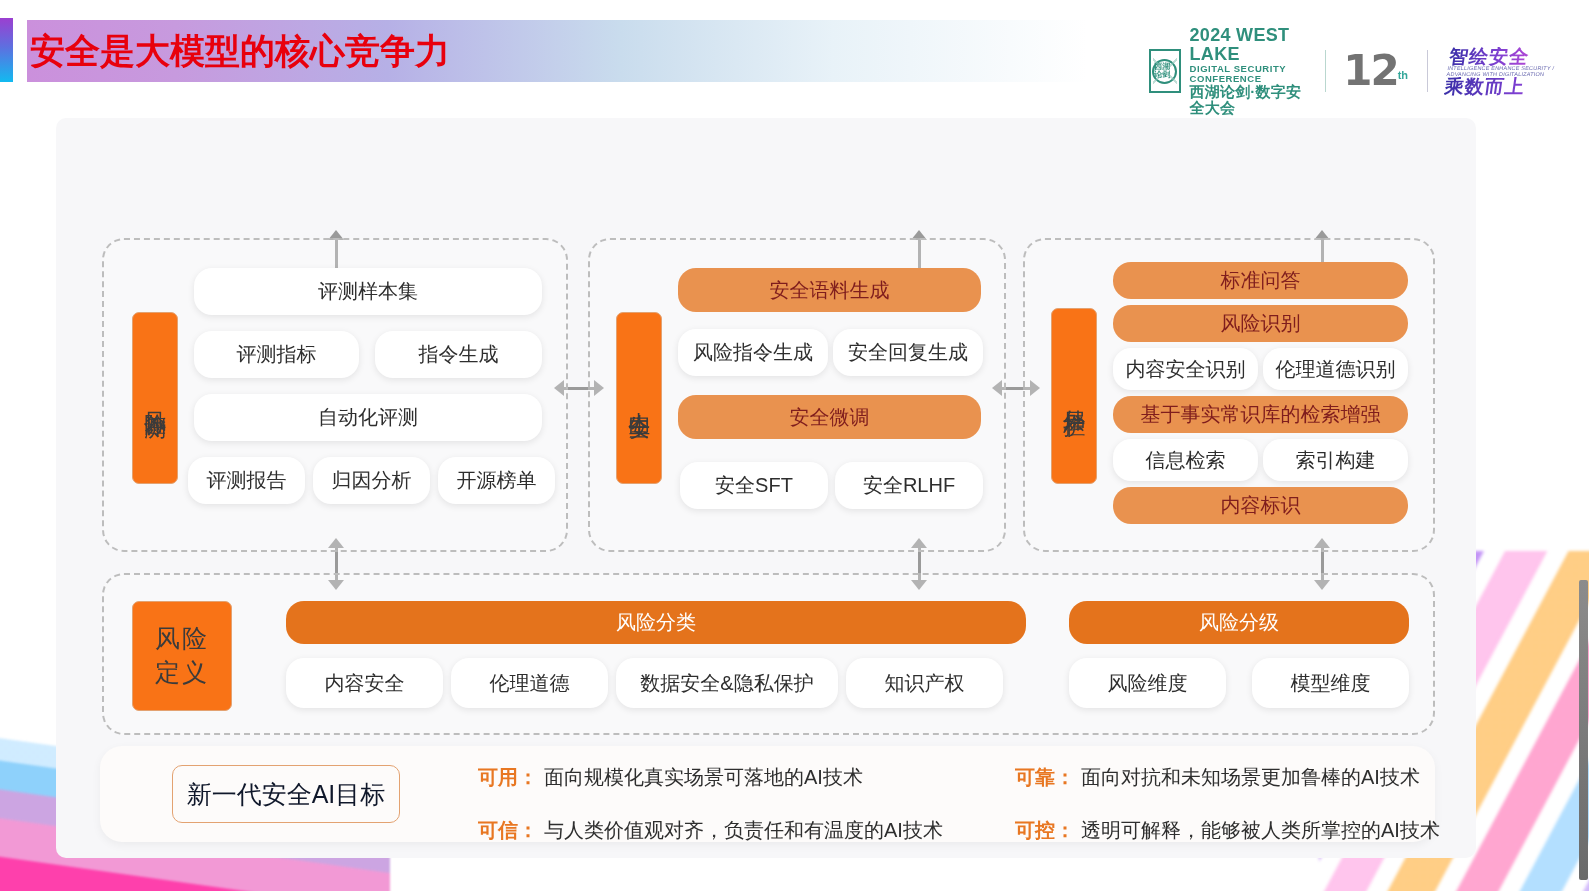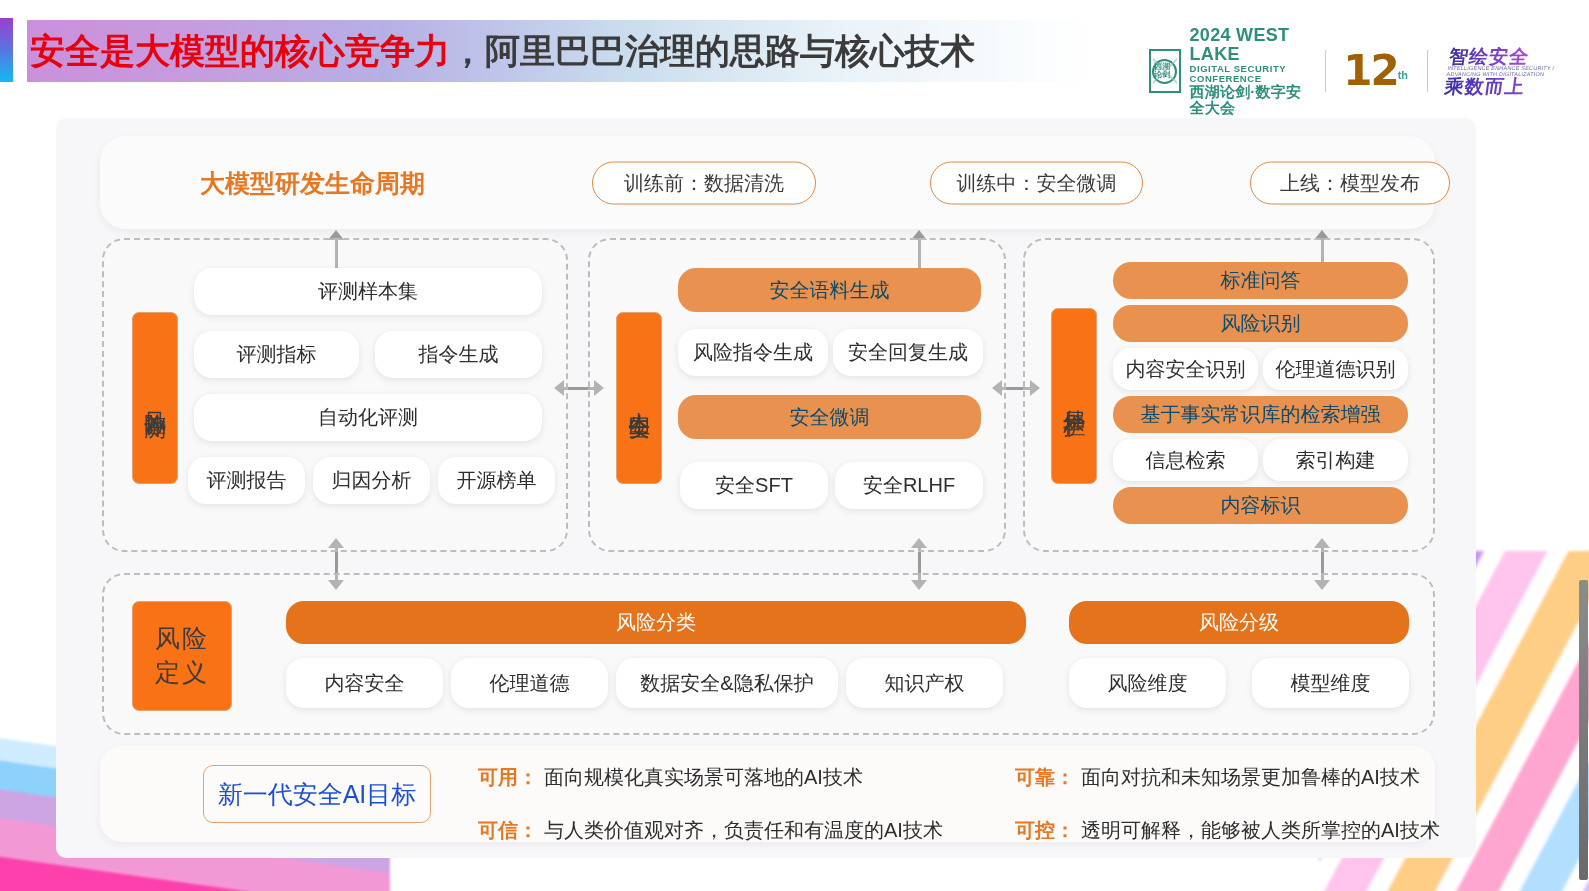--- a/index.html
+++ b/index.html
@@ -67,21 +67,21 @@
   .logo-mark .inner { width: 25px; height: 25px; border: 2px solid #2f8f7c; border-radius: 50%;
     font-size: 8px; color: #2f8f7c; display:flex; align-items:center; justify-content:center; line-height: 1; font-weight: bold;}
   .logo-mark .cross { position: absolute; inset: 2px; background:
       linear-gradient(45deg, transparent 47%, #8dc4b8 47%, #8dc4b8 53%, transparent 53%),
       linear-gradient(-45deg, transparent 47%, #8dc4b8 47%, #8dc4b8 53%, transparent 53%); opacity: .55; }
   .logo-txt { line-height: 1.06; }
   .logo-l1 { font-size: 18px; font-weight: bold; color: #2f8f7c; letter-spacing: .3px; }
   .logo-l2 { font-size: 9.5px; font-weight: bold; color: #2f8f7c; letter-spacing: .55px; }
   .logo-l3 { font-size: 15px; font-weight: bold; color: #2f8f7c; letter-spacing: .2px; }
   .logo-div { width: 2px; height: 42px; background: #b9d7cf; margin: 0 8px; }
-  .logo-12 { font-size: 42px; font-weight: bold; color: #a16207; line-height: .9;
+  .logo-12 { font-size: 42px; font-weight: bold; color: #737373; line-height: .9;
              font-family: "DejaVu Sans", sans-serif; letter-spacing: -2px; }
   .logo-th { font-size: 11px; color: #34a79a; vertical-align: super; font-weight: bold; }
   .logo-div2 { width: 2px; height: 42px; background: #c9c9d8; margin: 0 10px; }
   .logo-slogan { line-height: 1.0; transform: skewX(-8deg); }
   .sl1 { font-size: 19px; font-weight: bold;
     background: linear-gradient(90deg,#3a2fa8,#7b3fd0,#c94bd8,#1fc0e0);
     -webkit-background-clip: text; background-clip: text; color: transparent; letter-spacing: 1px; }
   .sl2 { font-size: 5.5px; color: #6a6ab0; letter-spacing: .2px; }
   .sl3 { font-size: 19px; font-weight: bold;
     background: linear-gradient(90deg,#3a2fa8,#7b3fd0,#c94bd8);
@@ -140,33 +140,33 @@
     writing-mode: vertical-rl; text-orientation: upright;
     display: flex; align-items: center; justify-content: center;
     letter-spacing: 2px; line-height: 1.12;
   }
 
   .chip {
     position: absolute; border-radius: 18px; display: flex; align-items: center; justify-content: center;
     font-size: 20px; white-space: nowrap;
   }
   .chip.white { background: #fff; color: #2e2e2e; box-shadow: 0 2px 7px rgba(0,0,0,0.09); }
-  .chip.orange { background: #e9924f; color: #0c4a6e; }
+  .chip.orange { background: #e9924f; color: #7f1d1d; }
   .chip.orange-strong { background: #e4731c; color: #fff; }
 
   
   .bottom-card {
     position: absolute; left: 44px; top: 628px; width: 1335px; height: 96px;
     background: #fdfbfa; border-radius: 22px; box-shadow: 0 3px 10px rgba(0,0,0,0.05);
   }
   .goal-badge {
     position: absolute; left: 72px; top: 50%; transform: translateY(-50%);
     width: 228px; height: 58px; border: 1.6px solid #e3a271; border-radius: 10px;
     display: flex; align-items: center; justify-content: center;
-    font-size: 25px; color: #1d4ed8; white-space: nowrap; margin-left: 31px;
+    font-size: 25px; color: #0f172a; white-space: nowrap;
   }
   .goal-col { position: absolute; top: 18px; display: flex; flex-direction: column; gap: 26px; }
   #goal-col-left { left: 378px; }
   #goal-col-right { left: 915px; }
   .goal-line { display: flex; align-items: baseline; font-size: 20px; white-space: nowrap; }
   .goal-key { color: #e87722; font-weight: bold; margin-right: 6px; }
   .goal-val { color: #2e2e2e; }
 </style>
 </head>
 <body>
@@ -174,21 +174,20 @@
 <div id="slide">
 
   <div class="ribbons ribbon-bl"></div>
   <div class="ribbons ribbon-br"></div>
   <div class="edge-bar"></div>
 
   <div class="hdr-accent"></div>
   <div class="hdr-band"></div>
   <div class="hdr-title">
     <span class="t-red">安全是大模型的核心竞争力</span>
-      <span class="t-dark">，阿里巴巴治理的思路与核心技术</span>
   </div>
 
   <div class="logo-wrap">
     <div class="logo-mark">
       <div class="cross"></div>
       <div class="inner">西湖论剑</div>
     </div>
     <div class="logo-txt">
       <div class="logo-l1">2024 WEST LAKE</div>
       <div class="logo-l2">DIGITAL SECURITY CONFERENCE</div>
@@ -201,26 +200,20 @@
     <div class="logo-div2"></div>
     <div class="logo-slogan">
       <div class="sl1">智绘安全</div>
       <div class="sl2">INTELLIGENCE ENHANCE SECURITY / ADVANCING WITH DIGITALIZATION</div>
       <div class="sl3">乘数而上</div>
     </div>
   </div>
 
   <div class="canvas">
 
-    <div class="top-card">
-      <div class="lifecycle-title">大模型研发生命周期</div>
-      <div class="pill-outline" id="stage-0">训练前：数据清洗</div>
-      <div class="pill-outline" id="stage-1">训练中：安全微调</div>
-      <div class="pill-outline" id="stage-2">上线：模型发布</div>
-    </div>
 
     <div class="varrow" style="left:272px; top:112px; height:54px;">
       <div class="up"></div>
         <div class="stem"></div>
         <div class="dn"></div>
     </div>
     <div class="varrow" style="left:855px; top:112px; height:54px;">
       <div class="up"></div>
         <div class="stem"></div>
         <div class="dn"></div>

